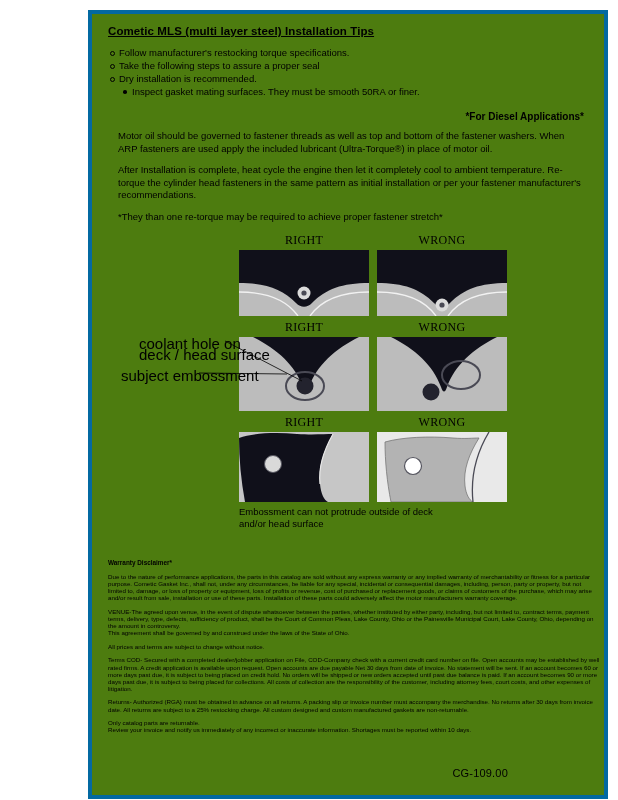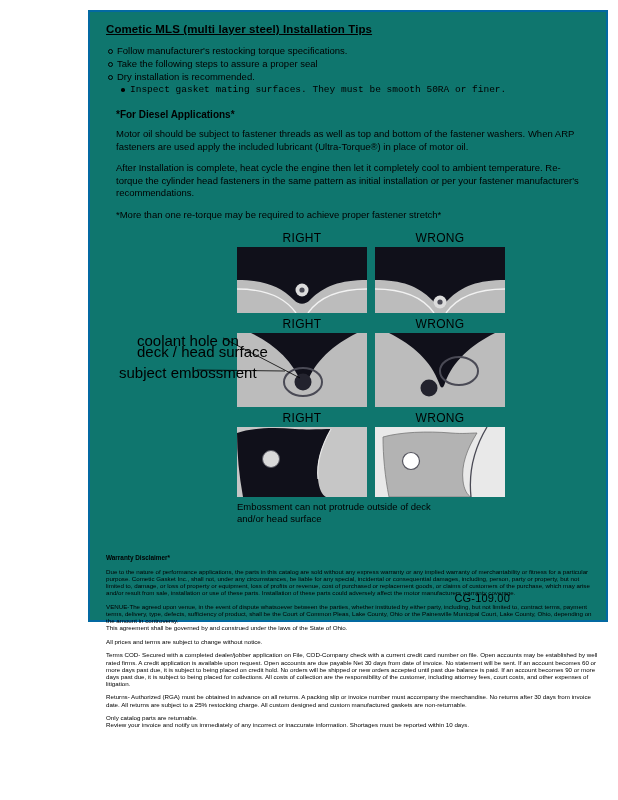--- a/index.html
+++ b/index.html
@@ -3,41 +3,41 @@
 <meta charset="utf-8">
 <style>
   html,body { margin:0; padding:0; }
   body {
     width:618px; height:800px; position:relative;
     background:#ffffff; color:#000;
     font-family:"Liberation Sans", sans-serif;
     -webkit-font-smoothing:antialiased;
   }
   .page {
-    position:absolute; left:88px; top:10px; width:520px; height:612px;
-    border:2px solid #0369a1; box-sizing:border-box; background:#0f766e;
+    position:absolute; left:88px; top:10px; width:520px; height:789px;
+    border:4px solid #0369a1; box-sizing:border-box; background:#4d7c0f;
   }
   .content { padding:11px 16px 0 16px; }
 
   h1.title { font-size:11.5px; font-weight:bold; text-decoration:underline; margin:0 0 9px 0; letter-spacing:.1px; }
 
   ul.bullets { margin:0; padding:0; list-style:none; font-size:9.5px; line-height:13px; }
   ul.bullets li { position:relative; padding-left:11px; }
   .marker-open { position:absolute; left:2px; top:4.5px; width:3px; height:3px; border:1px solid #000; border-radius:50%; }
-  ul.sub { margin-left:13px;font-family:Liberation Mono, monospace; }
+  ul.sub { margin-left:13px; }
   .marker-filled { position:absolute; left:2px; top:5px; width:3.5px; height:3.5px; background:#000; border-radius:50%; }
 
   .diesel { margin:13px 0 0 10px; width:466px; }
-  .diesel h2 { font-size:10px; font-weight:bold; margin:5px 0 8px 0; }
+  .diesel h2 { font-size:10px; font-weight:bold; margin:5px 0 8px 0;text-align:right; }
   .diesel p { font-size:9.5px; line-height:12.5px; margin:0 0 9px 0; }
   .diesel p.note { margin-bottom:10px; }
 
   .figs { margin-left:131px; margin-top:4px; width:268px; }
   .fig-block { margin-bottom:4px; position:relative; }
-  .fig-headers { display:flex; gap:8px; }
+  .fig-headers { display:flex; gap:8px;font-family:Liberation Serif, serif; }
   .fig-headers span { width:130px; text-align:center; font-size:12px; letter-spacing:.3px; }
   .fig-images { display:flex; gap:8px; margin-top:2px; }
   .fig-images svg { display:block; }
   .fig-caption { font-size:9.5px; margin:4px 0 10px 0; }
   .fig-caption.narrow { width:220px; line-height:11.5px; }
 
   .lbl { position:absolute; font-size:15px; line-height:11px; white-space:pre-line; }
   .lbl-coolant { left:-100px; top:18px; }
   .lbl-emboss { left:-118px; top:50px; }
   .ptr { position:absolute; left:-44px; top:16px; pointer-events:none; }
@@ -72,23 +72,23 @@
     </ul>
     <ul class="bullets sub">
       <li>
         <span class="marker-filled"></span>
         <span>Inspect gasket mating surfaces. They must be smooth 50RA or finer.</span>
       </li>
     </ul>
 
     <div class="diesel">
       <h2>*For Diesel Applications*</h2>
-      <p>Motor oil should be subject to fastener threads as well as top and bottom of the fastener washers. When ARP fasteners are used apply the included lubricant (Ultra-Torque®) in place of motor oil.</p>
+      <p>Motor oil should be governed to fastener threads as well as top and bottom of the fastener washers. When ARP fasteners are used apply the included lubricant (Ultra-Torque®) in place of motor oil.</p>
       <p>After Installation is complete, heat cycle the engine then let it completely cool to ambient temperature. Re-torque the cylinder head fasteners in the same pattern as initial installation or per your fastener manufacturer's recommendations.</p>
-      <p class="note">*More than one re-torque may be required to achieve proper fastener stretch*</p>
+      <p class="note">*They than one re-torque may be required to achieve proper fastener stretch*</p>
     </div>
 
     <div class="figs">
 
       <div class="fig-block">
         <div class="fig-headers">
           <span>RIGHT</span>
           <span>WRONG</span>
         </div>
         <div class="fig-images">

